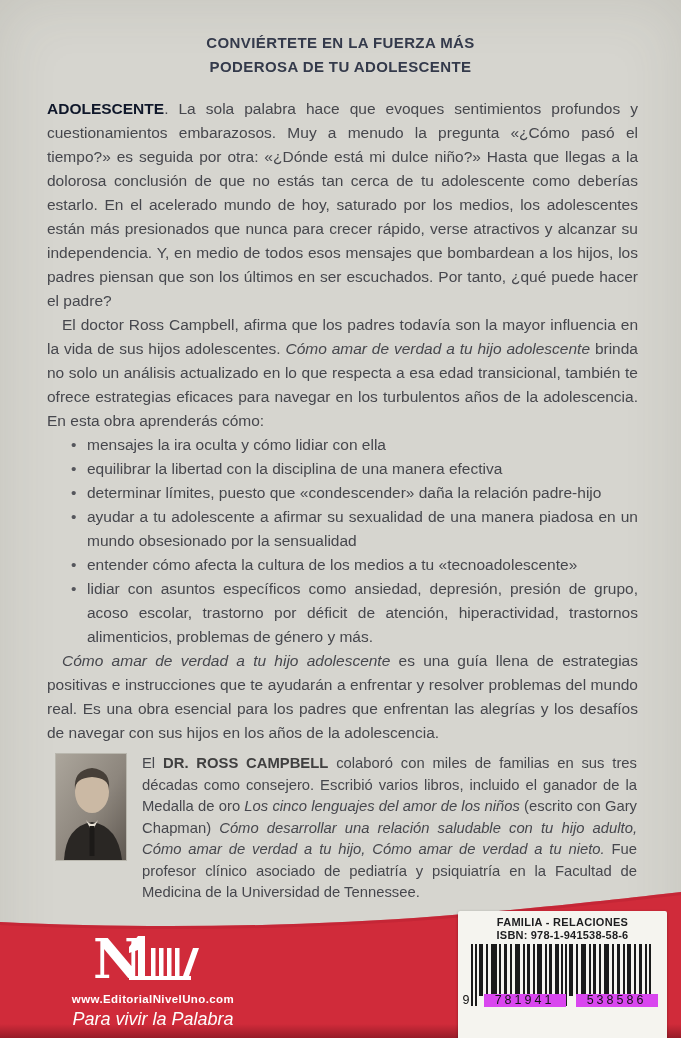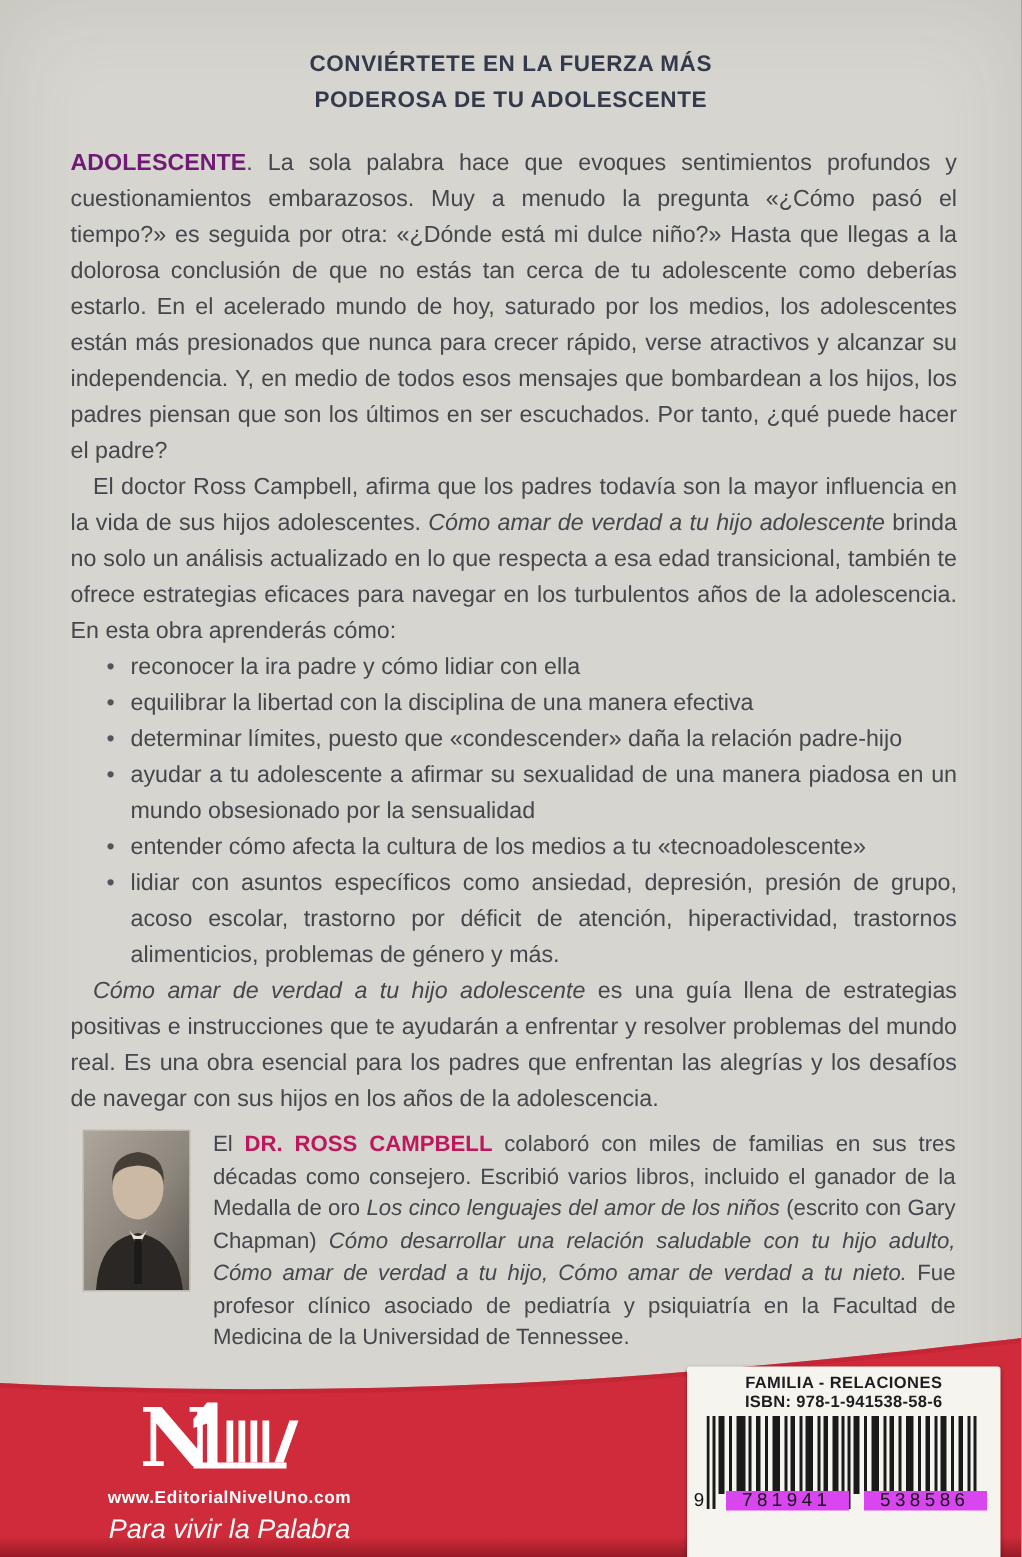--- a/index.html
+++ b/index.html
@@ -25,21 +25,21 @@
   
   .body-copy{
     position:absolute;top:97px;left:47px;width:591px;
     color:#46474d;
     font-size:15.5px;
     line-height:24px;
     text-align:justify;
   }
   .body-copy p{margin:0;}
   .body-copy p.indent{text-indent:15px;}
-  .lead-word{font-weight:bold;color:#701a75;}
+  .lead-word{font-weight:bold;color:#0f172a;}
   .book-title{font-style:italic;}
   ul.bullets{
     margin:0;padding:0;list-style:none;
   }
   ul.bullets li{
     position:relative;
     margin:0 0 0 24px;
     padding-left:16px;
     line-height:24px;
   }
@@ -61,21 +61,21 @@
     overflow:hidden;
   }
   .author-bio{
     margin-left:15px;
     width:495px;
     color:#46474d;
     font-size:14.8px;
     line-height:21.5px;
     text-align:justify;
   }
-  .author-name{font-weight:bold;color:#be185d;}
+  .author-name{font-weight:bold;color:#404040;}
   
   .band{
     position:absolute;left:0;bottom:0;width:681px;height:152px;
     pointer-events:none;
   }
   .band svg{display:block;}
   .band-shadow{
     position:absolute;left:0;bottom:0;width:681px;height:14px;
     background:linear-gradient(to bottom,rgba(60,0,10,0),rgba(60,0,10,0.38));
   }
@@ -134,21 +134,21 @@
 
   <div class="title-block">
     <div>CONVIÉRTETE EN LA FUERZA MÁS</div>
     <div>PODEROSA DE TU ADOLESCENTE</div>
   </div>
 
   <div class="body-copy">
     <p><span class="lead-word">ADOLESCENTE</span><span>. La sola palabra hace que evoques sentimientos profundos y cuestionamientos embarazosos. Muy a menudo la pregunta «¿Cómo pasó el tiempo?» es seguida por otra: «¿Dónde está mi dulce niño?» Hasta que llegas a la dolorosa conclusión de que no estás tan cerca de tu adolescente como deberías estarlo. En el acelerado mundo de hoy, saturado por los medios, los adolescentes están más presionados que nunca para crecer rápido, verse atractivos y alcanzar su independencia. Y, en medio de todos esos mensajes que bombardean a los hijos, los padres piensan que son los últimos en ser escuchados. Por tanto, ¿qué puede hacer el padre?</span></p>
     <p class="indent"><span>El doctor Ross Campbell, afirma que los padres todavía son la mayor influencia en la vida de sus hijos adolescentes. </span><span class="book-title">Cómo amar de verdad a tu hijo adolescente</span><span> brinda no solo un análisis actualizado en lo que respecta a esa edad transicional, también te ofrece estrategias eficaces para navegar en los turbulentos años de la adolescencia. En esta obra aprenderás cómo:</span></p>
     <ul class="bullets">
-      <li><span>reconocer la ira padre y cómo lidiar con ella</span></li>
+      <li><span>mensajes la ira oculta y cómo lidiar con ella</span></li>
       <li><span>equilibrar la libertad con la disciplina de una manera efectiva</span></li>
       <li><span>determinar límites, puesto que «condescender» daña la relación padre-hijo</span></li>
       <li><span>ayudar a tu adolescente a afirmar su sexualidad de una manera piadosa en un mundo obsesionado por la sensualidad</span></li>
       <li><span>entender cómo afecta la cultura de los medios a tu «tecnoadolescente»</span></li>
       <li><span>lidiar con asuntos específicos como ansiedad, depresión, presión de grupo, acoso escolar, trastorno por déficit de atención, hiperactividad, trastornos alimenticios, problemas de género y más.</span></li>
     </ul>
     <p class="indent"><span class="book-title">Cómo amar de verdad a tu hijo adolescente</span><span> es una guía llena de estrategias positivas e instrucciones que te ayudarán a enfrentar y resolver problemas del mundo real. Es una obra esencial para los padres que enfrentan las alegrías y los desafíos de navegar con sus hijos en los años de la adolescencia.</span></p>
   </div>
 
   <div class="author-row">

